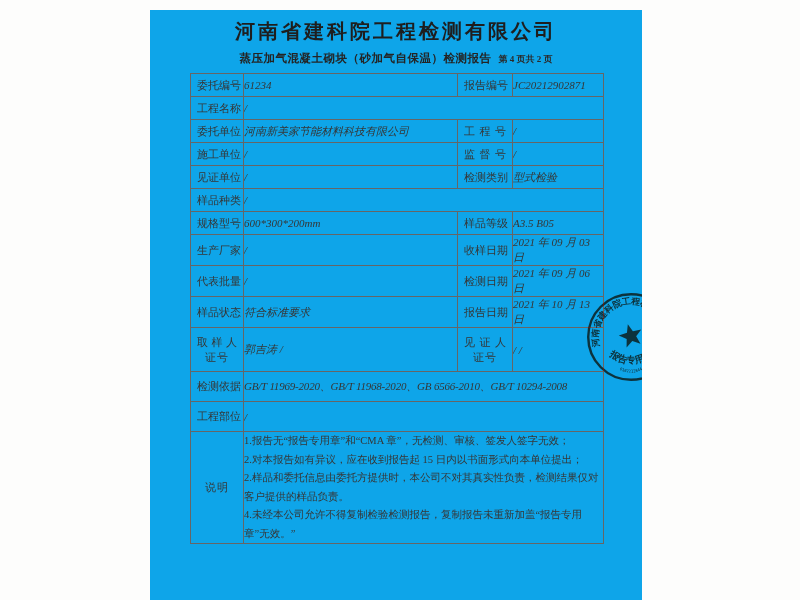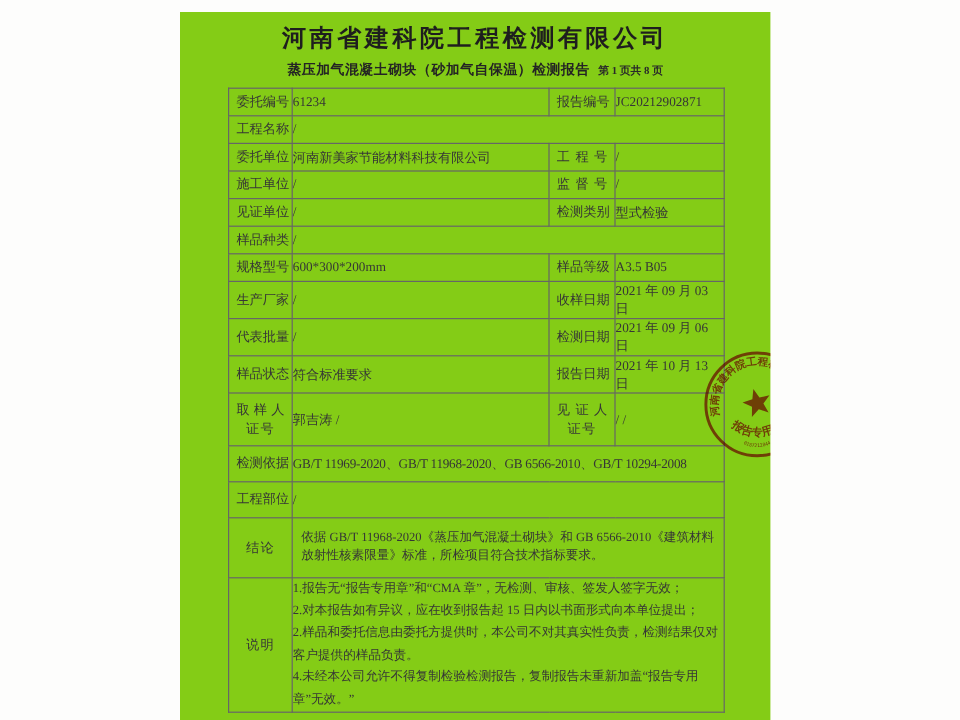--- a/index.html
+++ b/index.html
@@ -8,21 +8,21 @@
     background: #fdfdfc;
     font-family: "Liberation Serif", "DejaVu Serif", serif;
     color: #333;
     position: relative;
     overflow: hidden;
   }
   .page {
     position: absolute;
     left: 150px; top: 10px;
     width: 492px; height: 590px;
-    background: #84cc16;
+    background: #0ea5e9;
     overflow: hidden;
   }
   .title {
     margin-top: 8px;
     text-align: center;
     font-size: 20px;
     font-weight: bold;
     color: #1e1e1e;
     letter-spacing: 3px;
   }
@@ -46,42 +46,42 @@
     font-size: 11px;
     color: #363636;
     padding: 0;
     overflow: hidden;
     vertical-align: middle;
   }
   table.rpt { border: 1.5px solid #4d4d4d; }
   td.lab { text-align: center; color: #3a3a3a; }
   .jchars { display: flex; justify-content: space-between; padding: 0 6px; line-height: 15px; }
   .labcenter { text-align: center; letter-spacing: 1px; }
-  td.val { padding: 1px 6px; }
+  td.val { padding: 1px 6px; font-style: italic; }
   td.val.nowrap { white-space: nowrap; font-size: 11px; letter-spacing: -0.2px; }
   td.val.para { font-size: 10.5px; line-height: 14.5px; padding: 3px 7px; }
   td.lines-cell { padding: 2px 7px; }
   .expl-line { font-size: 10.5px; line-height: 18.5px; }
   .stamp {
     position: absolute;
     left: 434px; top: 280px;
     width: 94px; height: 94px;
     opacity: 0.88;
     mix-blend-mode: multiply;
     pointer-events: none;
   }
 </style>
 </head>
 <body>
 
 <div class="page">
   <div class="title">河南省建科院工程检测有限公司</div>
   <div class="subtitle-row">
     <span class="subtitle">蒸压加气混凝土砌块（砂加气自保温）检测报告</span>
-    <span class="pageinfo">第 1 页共 8 页</span>
+    <span class="pageinfo">第 4 页共 2 页</span>
   </div>
 
   <table class="rpt">
     <colgroup>
       <col style="width:53px">
         <col style="width:214px">
         <col style="width:55px">
         <col style="width:91px">
     </colgroup>
     <tbody id="tbody">
@@ -299,26 +299,20 @@
         <tr style="height: 30px;">
           <td class="lab">
             <div class="jchars">
               <span>工</span>
               <span>程</span>
               <span>部</span>
               <span>位</span>
             </div>
           </td>
           <td class="val" colspan="3">/</td>
-        </tr>
-        <tr style="height: 50px;">
-          <td class="lab">
-            <div class="labcenter">结论</div>
-          </td>
-          <td class="val para" colspan="3">依据 GB/T 11968-2020《蒸压加气混凝土砌块》和 GB 6566-2010《建筑材料放射性核素限量》标准，所检项目符合技术指标要求。</td>
         </tr>
         <tr style="height: 95px;">
           <td class="lab">
             <div class="labcenter">说明</div>
           </td>
           <td colspan="3" class="lines-cell">
             <div class="expl-line">1.报告无“报告专用章”和“CMA 章”，无检测、审核、签发人签字无效；</div>
             <div class="expl-line">2.对本报告如有异议，应在收到报告起 15 日内以书面形式向本单位提出；</div>
             <div class="expl-line">2.样品和委托信息由委托方提供时，本公司不对其真实性负责，检测结果仅对客户提供的样品负责。</div>
             <div class="expl-line">4.未经本公司允许不得复制检验检测报告，复制报告未重新加盖“报告专用章”无效。”</div>

